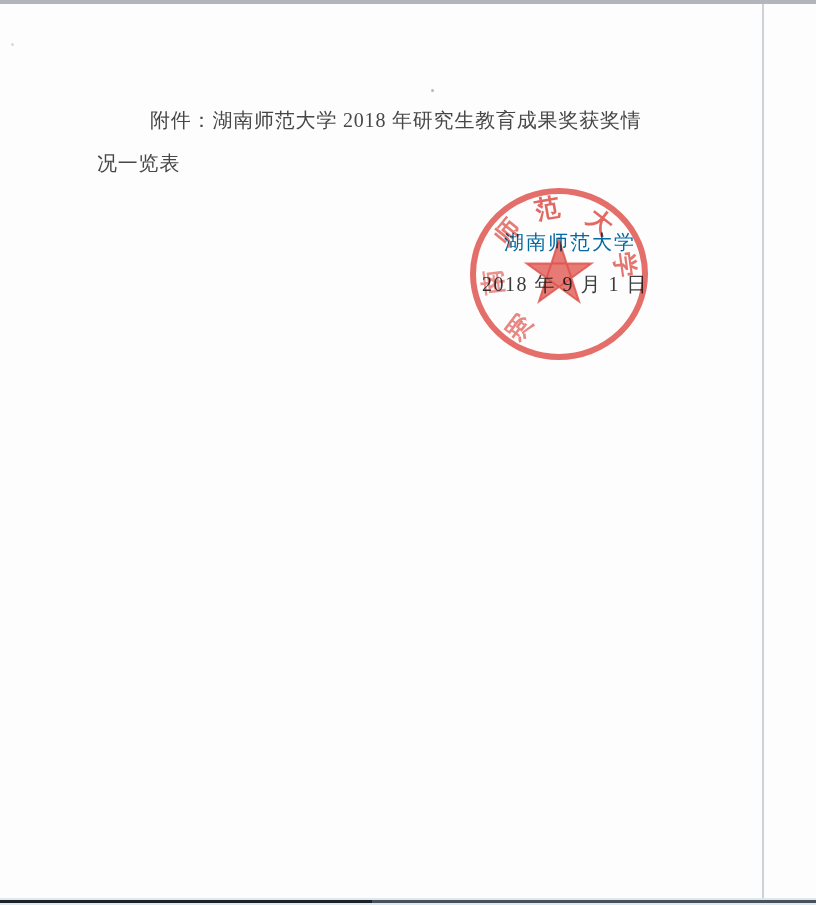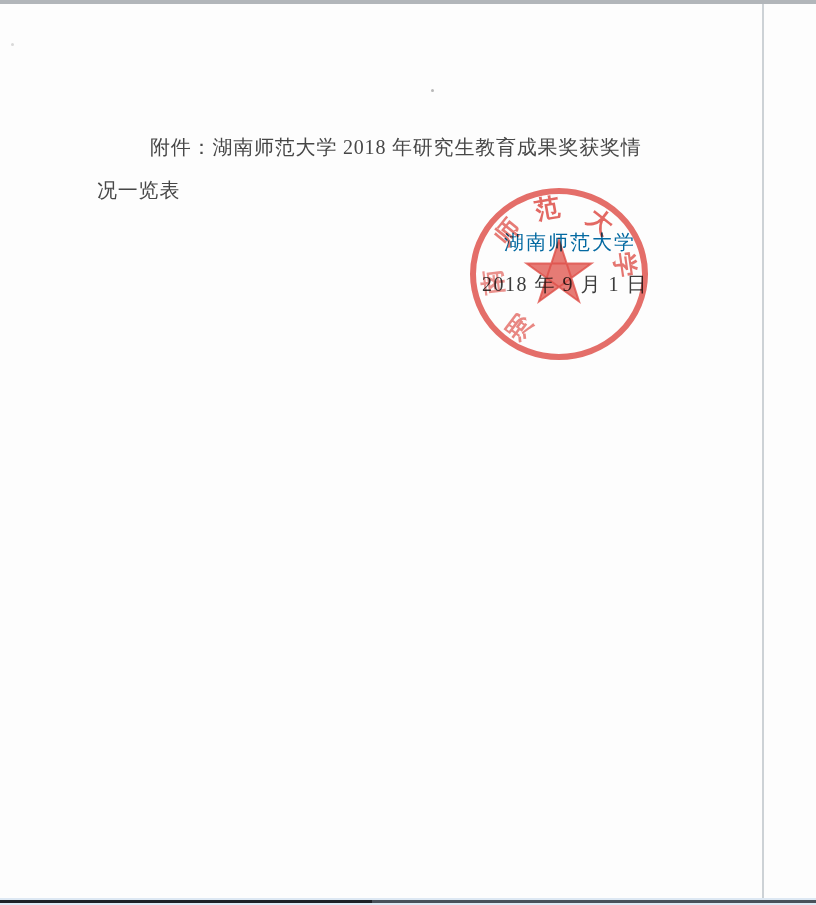--- a/index.html
+++ b/index.html
@@ -41,21 +41,20 @@
     background: #d9d9d9; border-radius: 50%;
   }
 
   
   .att-line {
     position: absolute;
     color: #474747;
     font-size: 20px;
     letter-spacing: 0.8px;
     white-space: nowrap;
-    margin-top: 27px;
   }
   .att-line-1 { left: 150px; top: 107px; }
   .att-line-2 { left: 97px; top: 150px; }
 
   
   .sig-org {
     position: absolute; left: 504px; top: 229px;
     color: #0369a1; font-size: 20px; letter-spacing: 2px; white-space: nowrap;
   }
   .sig-date {

